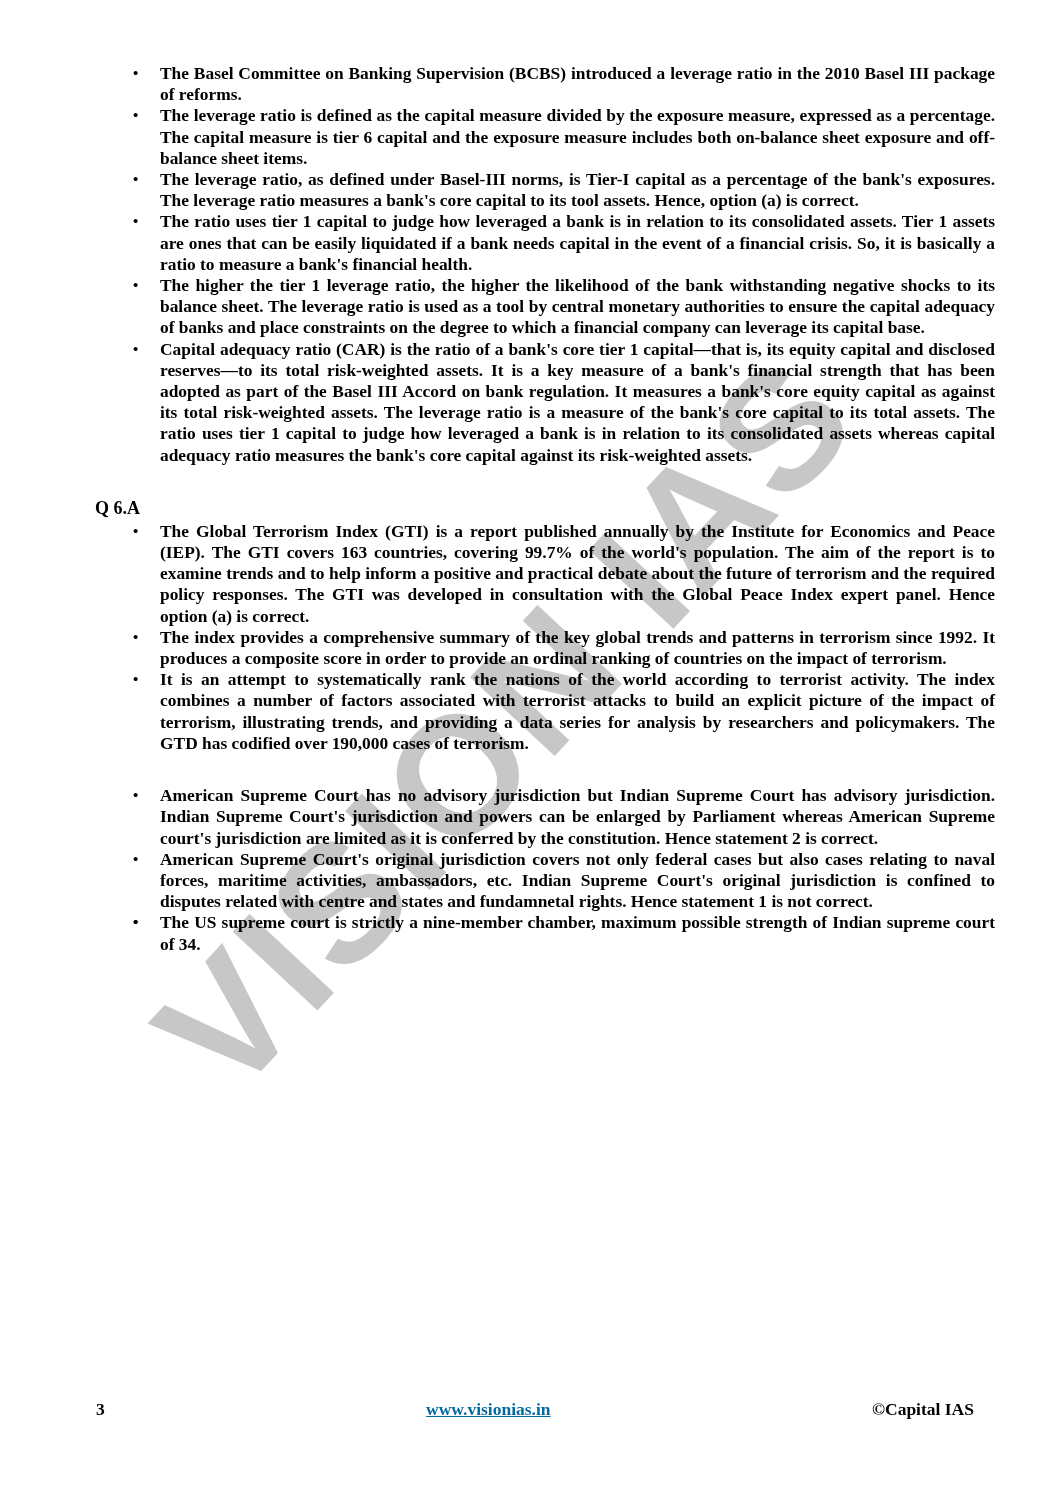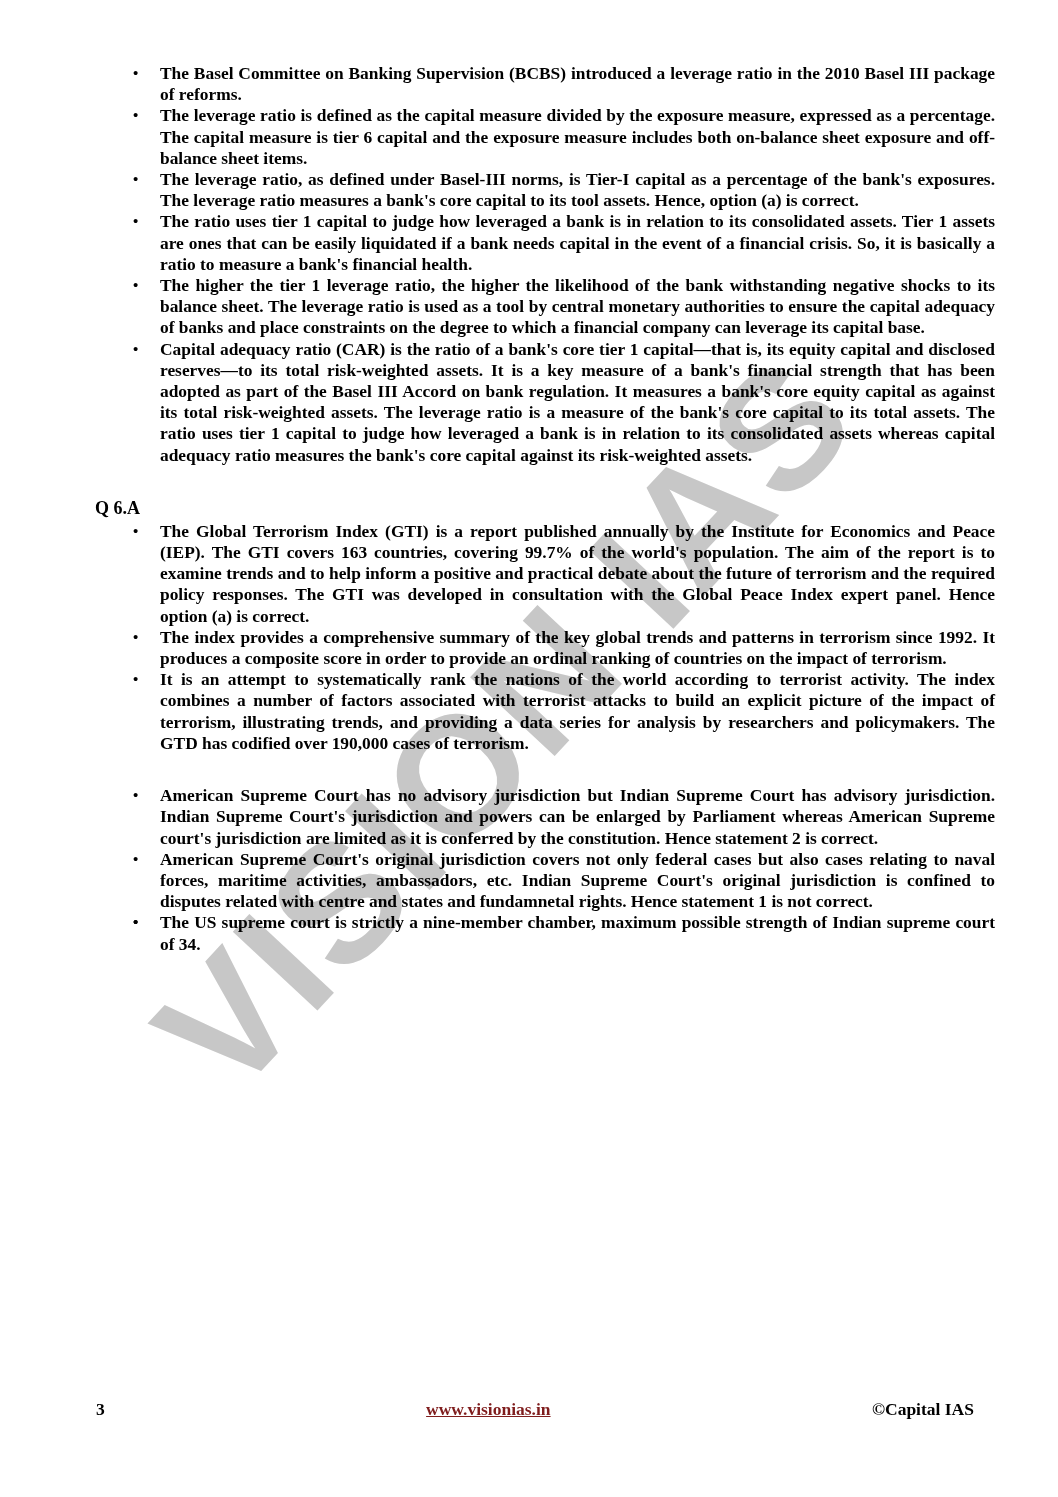--- a/index.html
+++ b/index.html
@@ -110,16 +110,16 @@
           <div class="bullet"><span class="dot">•</span><span class="btext"><span class="seg-b">American Supreme Court has no advisory jurisdiction but Indian Supreme Court has advisory jurisdiction. </span><span class="seg-r">Indian Supreme Court's jurisdiction and powers can be enlarged by Parliament whereas American Supreme court's jurisdiction are limited as it is conferred by the constitution. </span><span class="seg-b">Hence statement 2 is correct.</span></span></div>
           <div class="bullet"><span class="dot">•</span><span class="btext"><span class="seg-b">American Supreme Court's original jurisdiction covers not only federal cases but also cases relating to naval forces, maritime activities, ambassadors, etc. Indian Supreme Court's original jurisdiction is confined to disputes related with centre and states and fundamnetal rights. Hence statement 1 is not correct.</span></span></div>
           <div class="bullet"><span class="dot">•</span></div>
           <div class="bullet"><span class="dot">•</span><span class="btext"><span class="seg-b">The US supreme court is strictly a nine-member chamber, maximum possible strength of Indian supreme court of 34.</span></span></div>
         </div>
       </section>
     </main>
 
   <footer class="footer">
     <span>3</span>
-    <a class="site-link" href="#" style="color: #7f1d1d;">www.visionias.in</a>
+    <a class="site-link" href="#" style="color: #0369a1;">www.visionias.in</a>
     <span>©Capital IAS</span>
   </footer>
 </div>
 
 </body></html>

